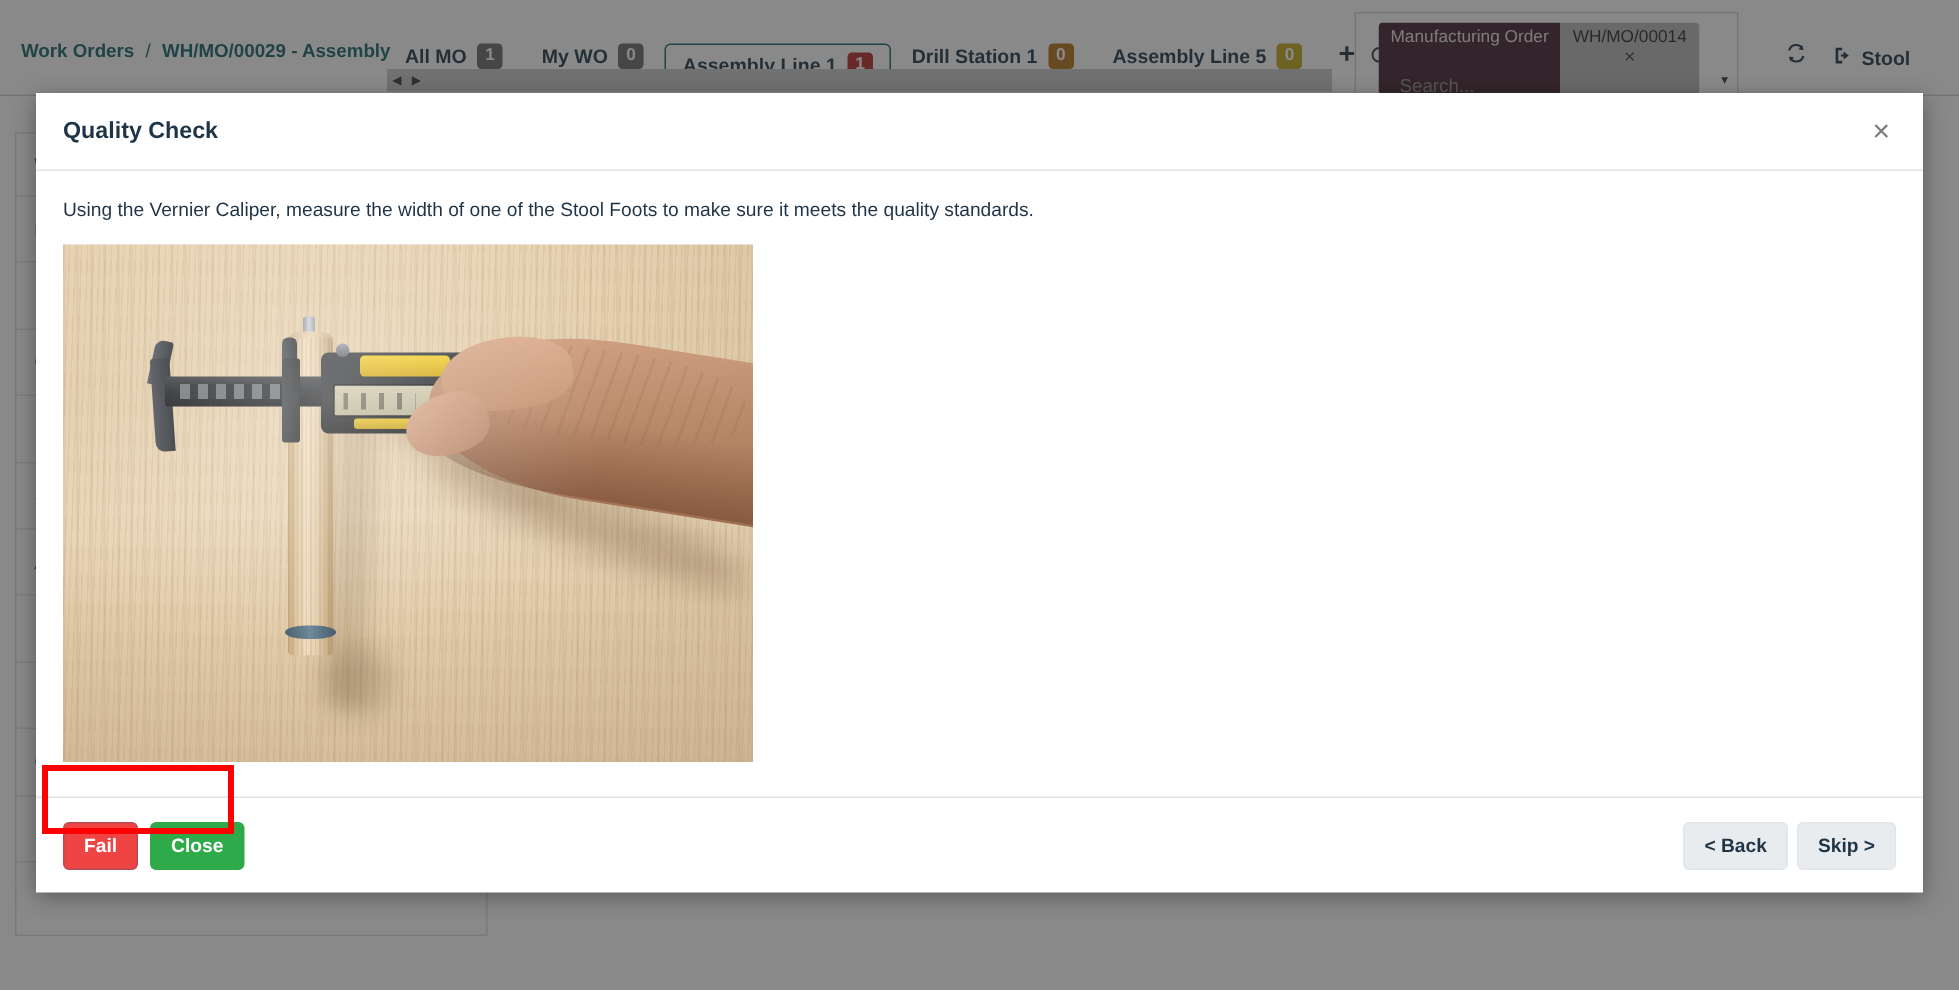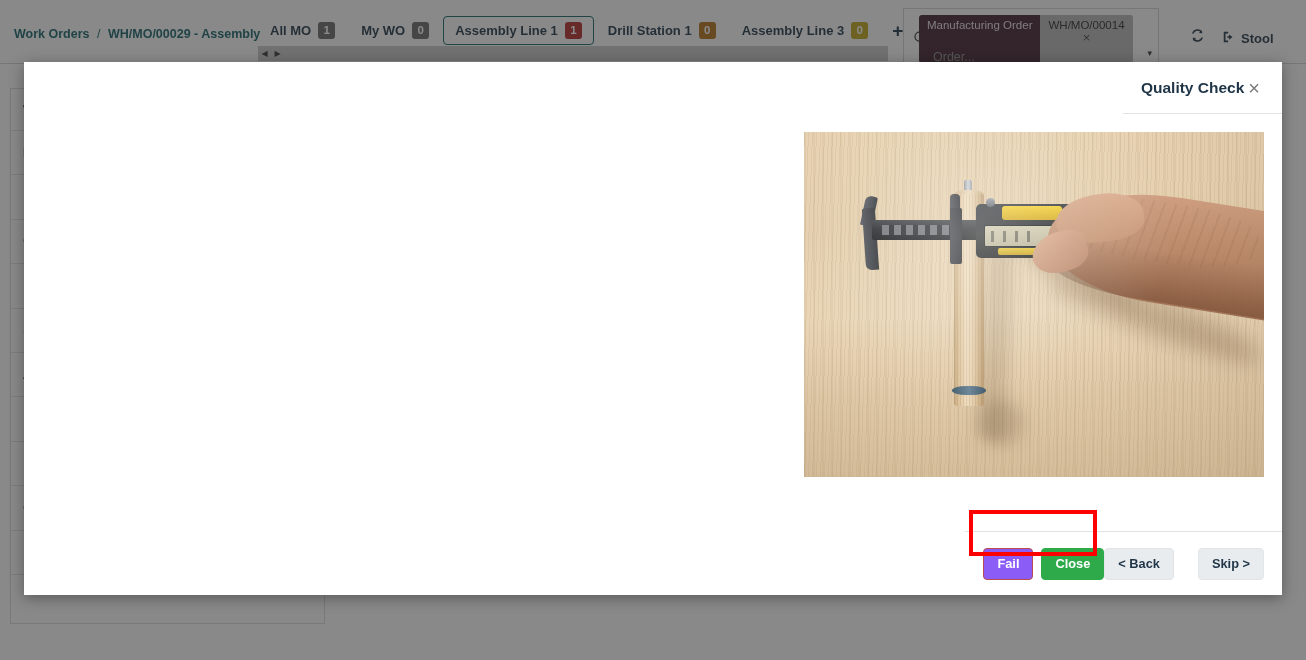--- a/index.html
+++ b/index.html
@@ -41,21 +41,21 @@
     white-space: nowrap;
   }
   .wo-tab {
     display: flex; align-items: center; gap: 7px;
     padding: 5px 11px; margin-right: 2px;
     font-size: 13px; font-weight: bold; color: #1f3547;
     border: 1px solid transparent; border-radius: 4px;
     background: transparent; cursor: pointer;
   }
   .wo-tab.active {
-    border-color: #17646b; background: #ffffff;
+    border-color: #17646b; background: #ffffff; margin-top: 13px;
   }
   .wo-tab .badge {
     display: inline-block; min-width: 17px; text-align: center;
     padding: 1px 5px; border-radius: 3px;
     font-size: 11.5px; font-weight: bold; color: #ffffff;
     line-height: 15px;
   }
   .add-tab {
     font-size: 19px; color: #1f3547; font-weight: bold;
     margin-left: 10px; cursor: pointer; line-height: 14px;
@@ -153,21 +153,21 @@
     position: absolute; inset: 0;
     background: rgba(40,40,40,0.55);
   }
 
   
   #modal {
     position: absolute; left: 24px; top: 62px;
     width: 1258px; height: 533px;
     background: #ffffff;
     box-shadow: 0 3px 14px rgba(0,0,0,0.35);
-    display: flex; flex-direction: column; align-items: flex-end;
+    display: flex; flex-direction: column;
   }
   .modal-header {
     height: 52px; flex: 0 0 52px;
     border-bottom: 1px solid #e2e2e2;
     display: flex; align-items: center;
     padding: 0 18px;
   }
   .modal-title {
     font-size: 15.5px; font-weight: bold; color: #1f3547;
     flex: 1;
@@ -391,29 +391,29 @@
   }
 
   
   .modal-footer {
     flex: 0 0 64px; height: 64px;
     border-top: 1px solid #e2e2e2;
     display: flex; align-items: center;
     padding: 0 18px; position: relative;
   }
   .footer-left { display: flex; gap: 8px; align-items: center; }
-  .footer-right { margin-left: auto; display: flex; gap: 24px; align-items: center; }
+  .footer-right { margin-left: auto; display: flex; gap: 6px; align-items: center; }
   .btn {
     font-family: "Liberation Sans", sans-serif;
     font-size: 12.8px; font-weight: bold;
     padding: 7px 13px; border-radius: 4px;
     border: 1px solid transparent; cursor: pointer;
     line-height: 16px;
   }
-  .btn-fail { background: #8b5cf6; color: #ffffff; border-color: #b94a54; }
+  .btn-fail { background: #ef4444; color: #ffffff; border-color: #b94a54; }
   .btn-pass { background: #2eaa4a; color: #ffffff; border-color: #2eaa4a; }
   .btn-secondary { background: #e9ecef; color: #1f3547; border-color: #e2e5e8; }
 
   
   #highlight-box {
     position: absolute;
     left: 4px; top: -22px;
     width: 128px; height: 46px;
     border: 4px solid #ff0000;
     pointer-events: none;
@@ -444,21 +444,21 @@
       </div>
       <div class="wo-tab active">
         <span>Assembly Line 1</span>
         <span class="badge" style="background: rgb(181, 43, 43);">1</span>
       </div>
       <div class="wo-tab">
         <span>Drill Station 1</span>
         <span class="badge" style="background: rgb(179, 113, 27);">0</span>
       </div>
       <div class="wo-tab">
-        <span>Assembly Line 3</span>
+        <span>Assembly Line 5</span>
         <span class="badge" style="background: rgb(194, 168, 28);">0</span>
       </div>
       <div class="add-tab">+</div>
     </div>
 
     <div class="tabscroll">
       <div class="arrow">◀</div>
       <div class="thumb"></div>
       <div class="arrow">▶</div>
     </div>
@@ -471,21 +471,21 @@
         </svg>
       </div>
       <div class="facet">
         <div class="facet-label">Manufacturing Order</div>
         <div class="facet-value">
           <span>WH/MO/00014</span>
           <span class="facet-x">×</span>
         </div>
       </div>
       <div class="facet-caret">▾</div>
-      <div class="search-placeholder">Order...</div>
+      <div class="search-placeholder">Search...</div>
     </div>
 
     <div class="refresh-btn">
       <svg width="15" height="15" viewBox="0 0 16 16">
         <path d="M3 6 A5 5 0 0 1 12.5 5.2" fill="none" stroke="#1f3547" stroke-width="1.5"></path>
         <path d="M12.2 2.2 L13 5.6 L9.6 5.3 Z" fill="#1f3547"></path>
         <path d="M13 10 A5 5 0 0 1 3.5 10.8" fill="none" stroke="#1f3547" stroke-width="1.5"></path>
         <path d="M3.8 13.8 L3 10.4 L6.4 10.7 Z" fill="#1f3547"></path>
       </svg>
     </div>
@@ -528,20 +528,21 @@
 <div id="overlay"></div>
 
 <div id="modal">
 
   <div class="modal-header">
     <div class="modal-title">Quality Check</div>
     <div class="modal-x">×</div>
   </div>
 
   <div class="modal-body">
+    <p class="instruction">Using the Vernier Caliper, measure the width of one of the Stool Foots to make sure it meets the quality standards.</p>
 
     <div class="photo">
       <div class="shadow-arm sh3"></div>
       <div class="shadow-arm sh1"></div>
       <div class="shadow-arm sh2"></div>
       <div class="sh-dowel"></div>
       <div class="sh-foot"></div>
 
       <div class="dowel-screw"></div>
       <div class="dowel-top"></div>

